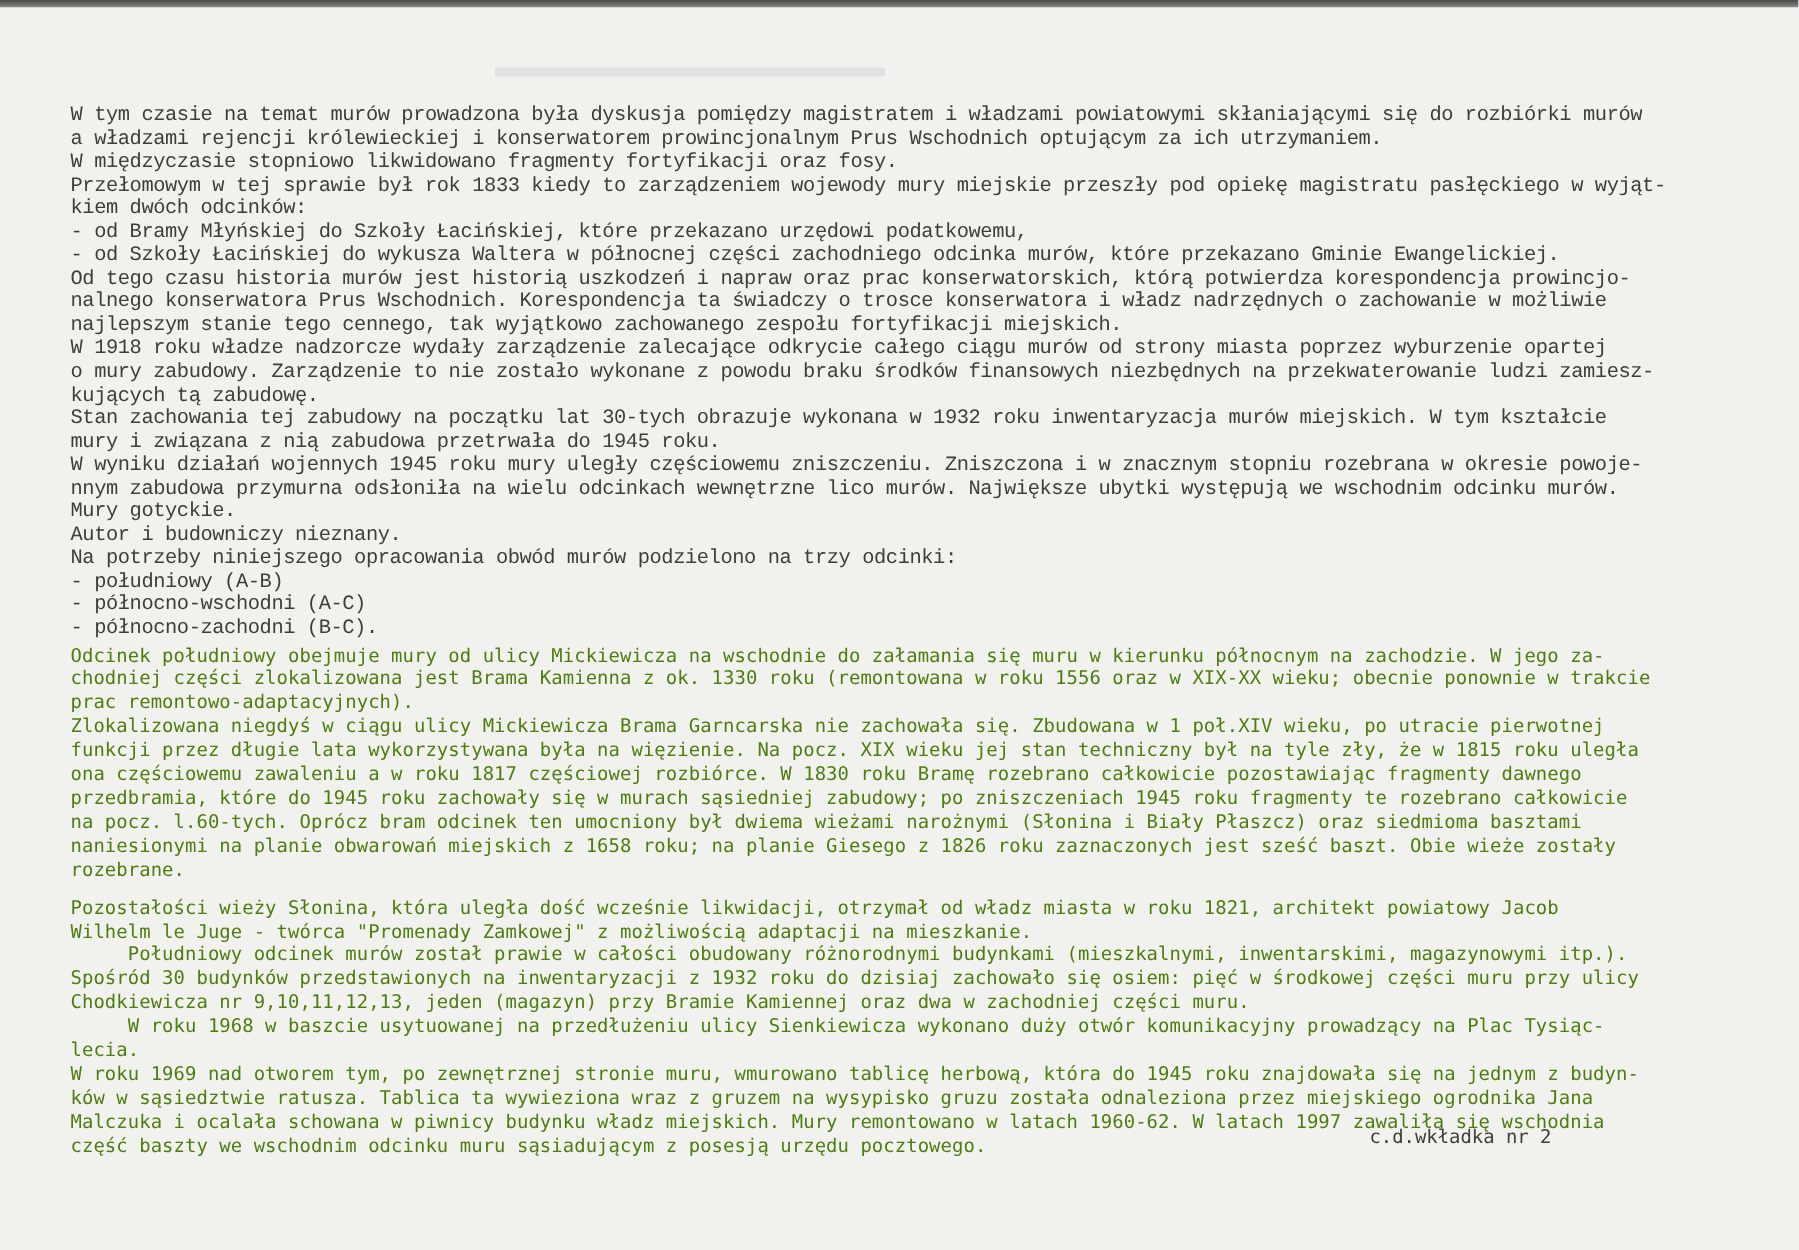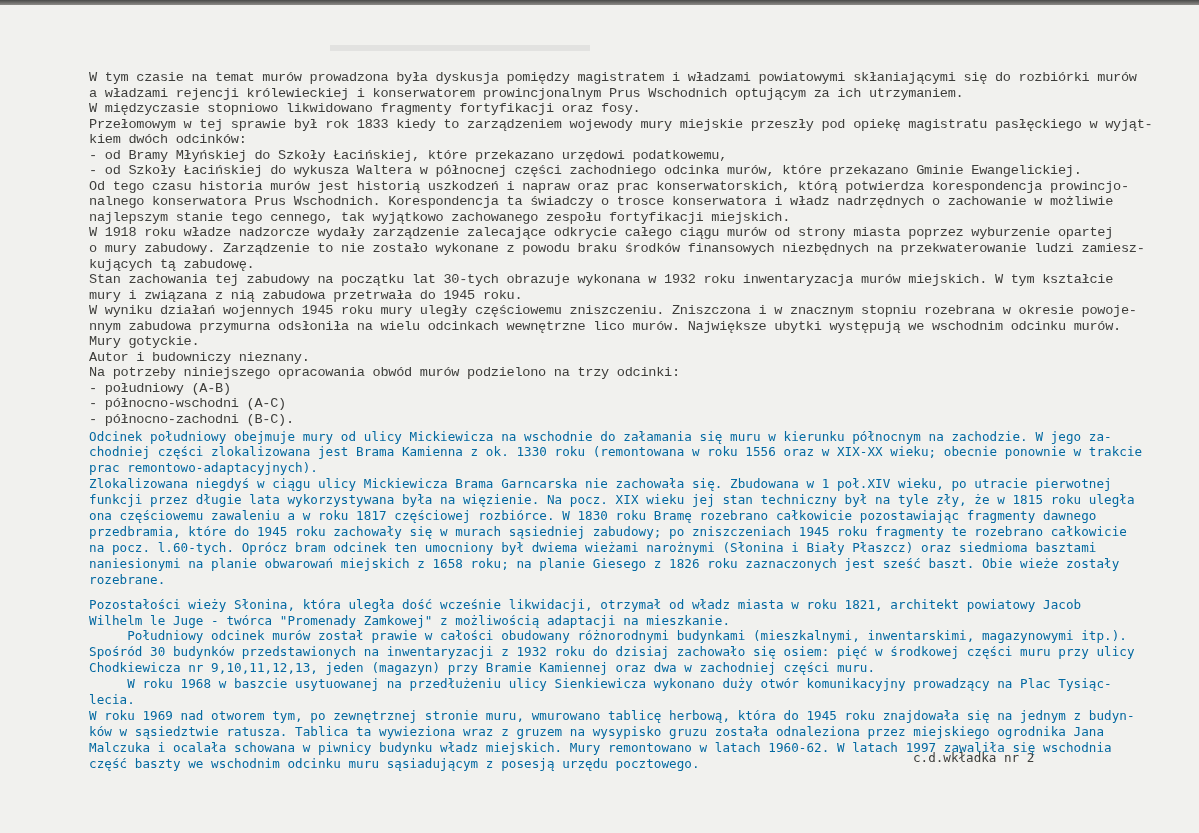--- a/index.html
+++ b/index.html
@@ -16,36 +16,35 @@
     position: absolute; left: 0; top: 5px; width: 1199px; height: 828px;
     background: #f1f1ee;
   }
   .ghost {
     position: absolute; left: 330px; top: 40px; width: 260px; height: 6px;
     background: rgba(120,120,120,0.12);
   }
   .doc {
     position: absolute; left: 47px; top: 70px; width: 1110px;
     color: #3d3d3a;
-    margin-left: 42px;
   }
   .block-a {
     font-family: "Liberation Mono", "DejaVu Sans Mono", monospace;
     font-size: 13.6px; line-height: 15.55px;
     letter-spacing: -0.28px;
     white-space: pre;
   }
   .block-b {
     font-family: "DejaVu Sans Mono", "Liberation Mono", monospace;
     font-size: 12.6px; line-height: 15.9px;
     letter-spacing: 0.05px;
     white-space: pre;
     margin-top: 1px;
     font-weight: bold;
-    color: #0369a1;
+    color: #4d7c0f;
   }
   .block-b .ln { font-weight: normal; }
   .gap { height: 8px; }
   .line { display: block; }
   .sig {
     position: absolute; left: 913px; top: 750px;
     font-family: "DejaVu Sans Mono", monospace; font-size: 12.6px;
     color: #3d3d3a; white-space: pre;
   }
 </style>

